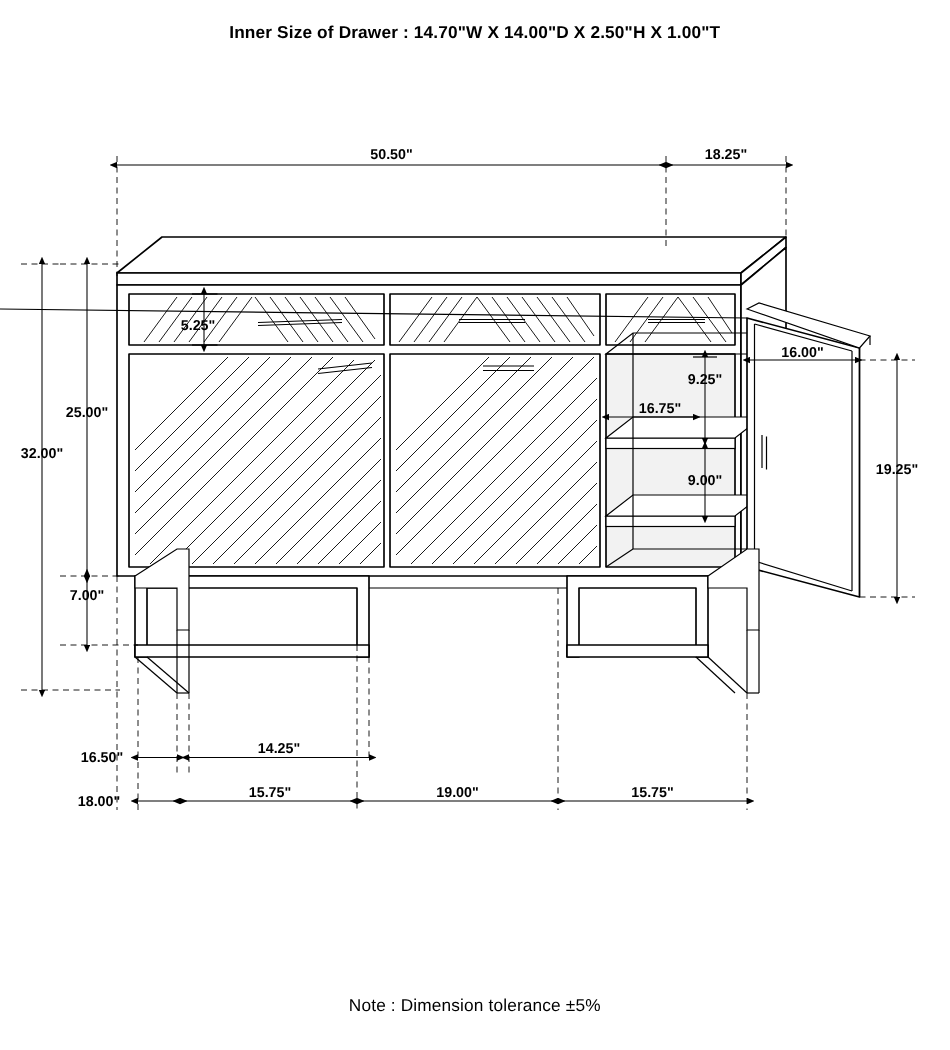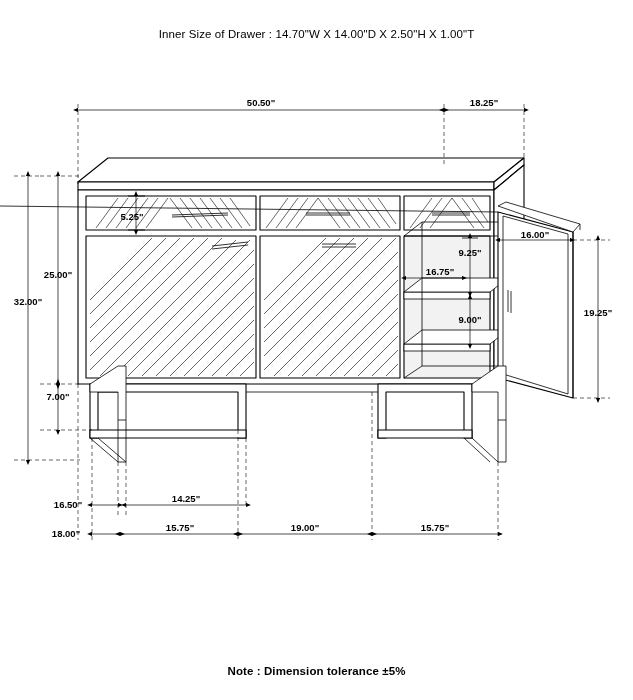--- a/index.html
+++ b/index.html
@@ -20,32 +20,31 @@
     width: 633px;
     height: 700px;
   }
   .title-text {
     position: absolute;
     left: 0;
     top: 16px;
     width: 633px;
     text-align: center;
     font-size: 11.5px;
-    font-weight: normal;
+    font-weight: bold;
     letter-spacing: 0.1px;
-    margin-top: 12px;
   }
   .note-text {
     position: absolute;
     left: 0;
     top: 665px;
     width: 633px;
     text-align: center;
     font-size: 11.5px;
-    font-weight: bold;
+    font-weight: normal;
     letter-spacing: 0.1px;
   }
   svg.drawing {
     position: absolute;
     left: 0;
     top: 0;
     width: 633px;
     height: 700px;
   }
   .dim-label {

